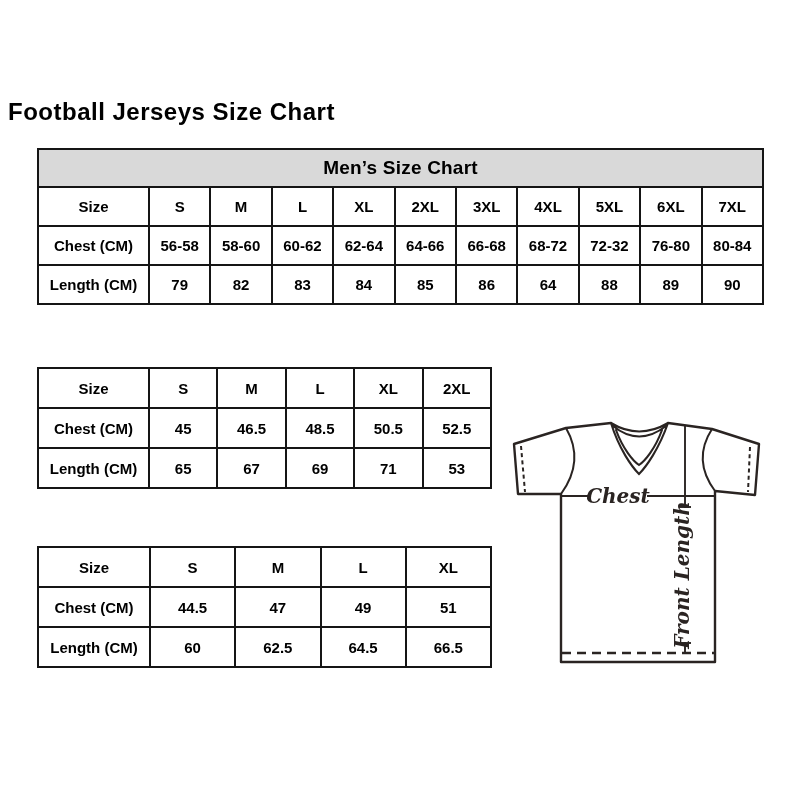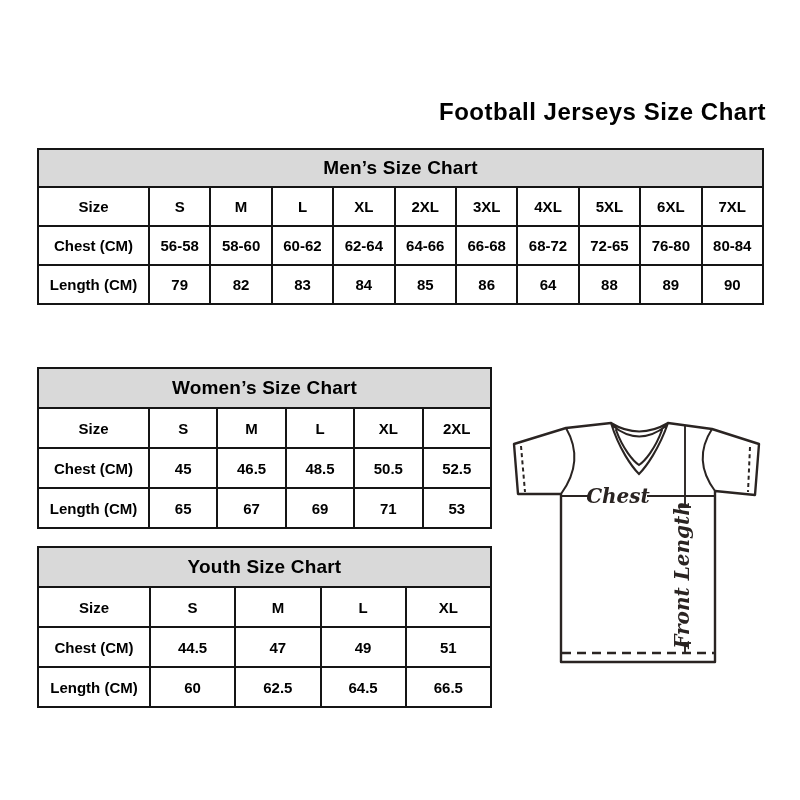--- a/index.html
+++ b/index.html
@@ -8,21 +8,21 @@
     --text:#000000;
     --outline:#2a2422;
     --bg:#ffffff;
   }
   html,body{margin:0;padding:0;background:#fff;}
   #canvas{
     position:relative;width:800px;height:800px;background:var(--bg);
     font-family:"Liberation Sans",sans-serif;overflow:hidden;
   }
   #page-title{
-    position:absolute;left:26px;top:98px;width:740px;text-align:right;
+    position:absolute;left:8px;top:98px;width:740px;text-align:left;
     font-size:24px;font-weight:bold;color:var(--text);letter-spacing:0.5px;
   }
   table.size-table{
     position:absolute;border-collapse:collapse;table-layout:fixed;
   }
   table.size-table td{
     border:2px solid var(--border);text-align:center;vertical-align:middle;
     font-weight:bold;font-size:15px;color:var(--text);padding:0;height:37px;
     overflow:hidden;white-space:nowrap;
   }
@@ -87,21 +87,21 @@
         </tr>
         <tr>
           <td>Chest (CM)</td>
           <td>56-58</td>
           <td>58-60</td>
           <td>60-62</td>
           <td>62-64</td>
           <td>64-66</td>
           <td>66-68</td>
           <td>68-72</td>
-          <td>72-65</td>
+          <td>72-32</td>
           <td>76-80</td>
           <td>80-84</td>
         </tr>
         <tr>
           <td>Length (CM)</td>
           <td>79</td>
           <td>82</td>
           <td>83</td>
           <td>84</td>
           <td>85</td>
@@ -117,23 +117,20 @@
   <table id="womens-table" class="size-table">
     <colgroup>
       <col style="width:111px">
         <col>
         <col>
         <col>
         <col>
         <col>
     </colgroup>
     <tbody>
-        <tr class="section-header">
-          <td colspan="6">Women’s Size Chart</td>
-        </tr>
         <tr>
           <td>Size</td>
           <td>S</td>
           <td>M</td>
           <td>L</td>
           <td>XL</td>
           <td>2XL</td>
         </tr>
         <tr>
           <td>Chest (CM)</td>
@@ -156,23 +153,20 @@
 
   <table id="youth-table" class="size-table">
     <colgroup>
       <col style="width:112px">
         <col>
         <col>
         <col>
         <col>
     </colgroup>
     <tbody>
-        <tr class="section-header">
-          <td colspan="5">Youth Size Chart</td>
-        </tr>
         <tr>
           <td>Size</td>
           <td>S</td>
           <td>M</td>
           <td>L</td>
           <td>XL</td>
         </tr>
         <tr>
           <td>Chest (CM)</td>
           <td>44.5</td>

